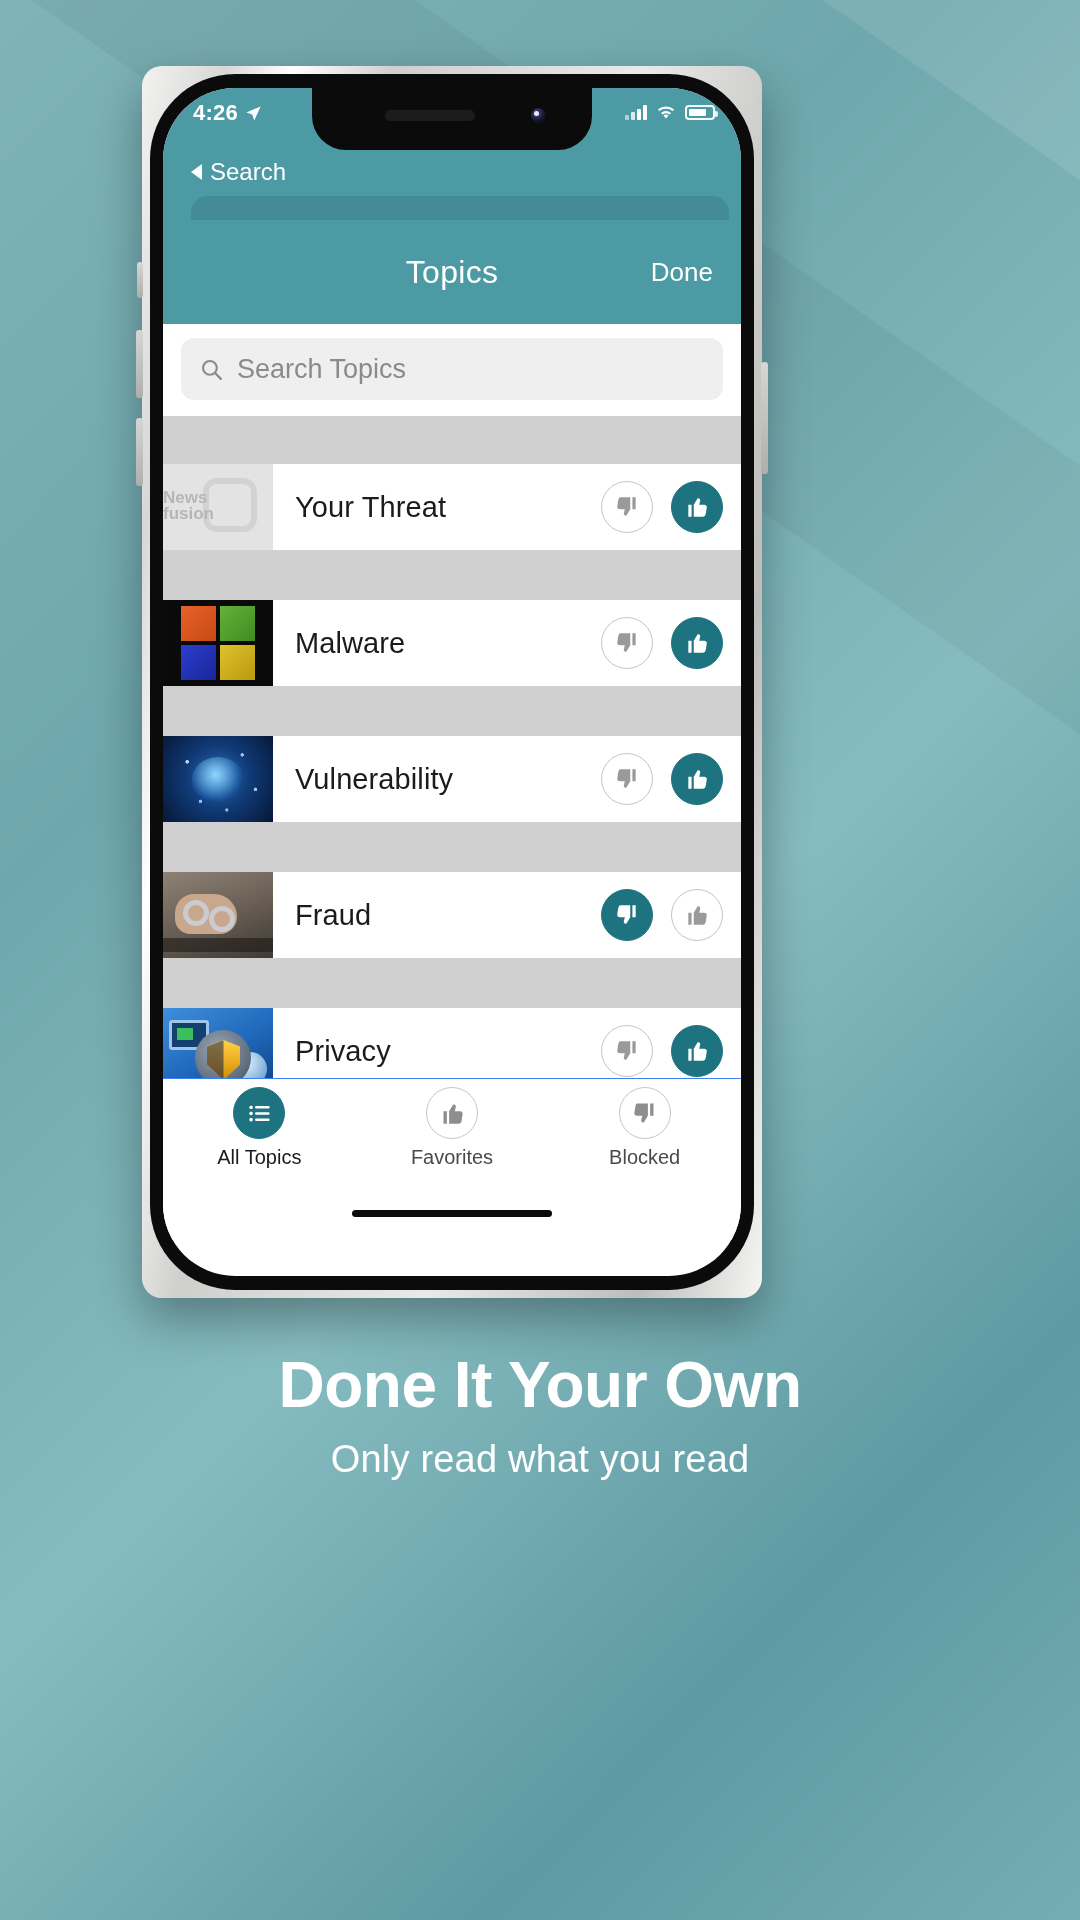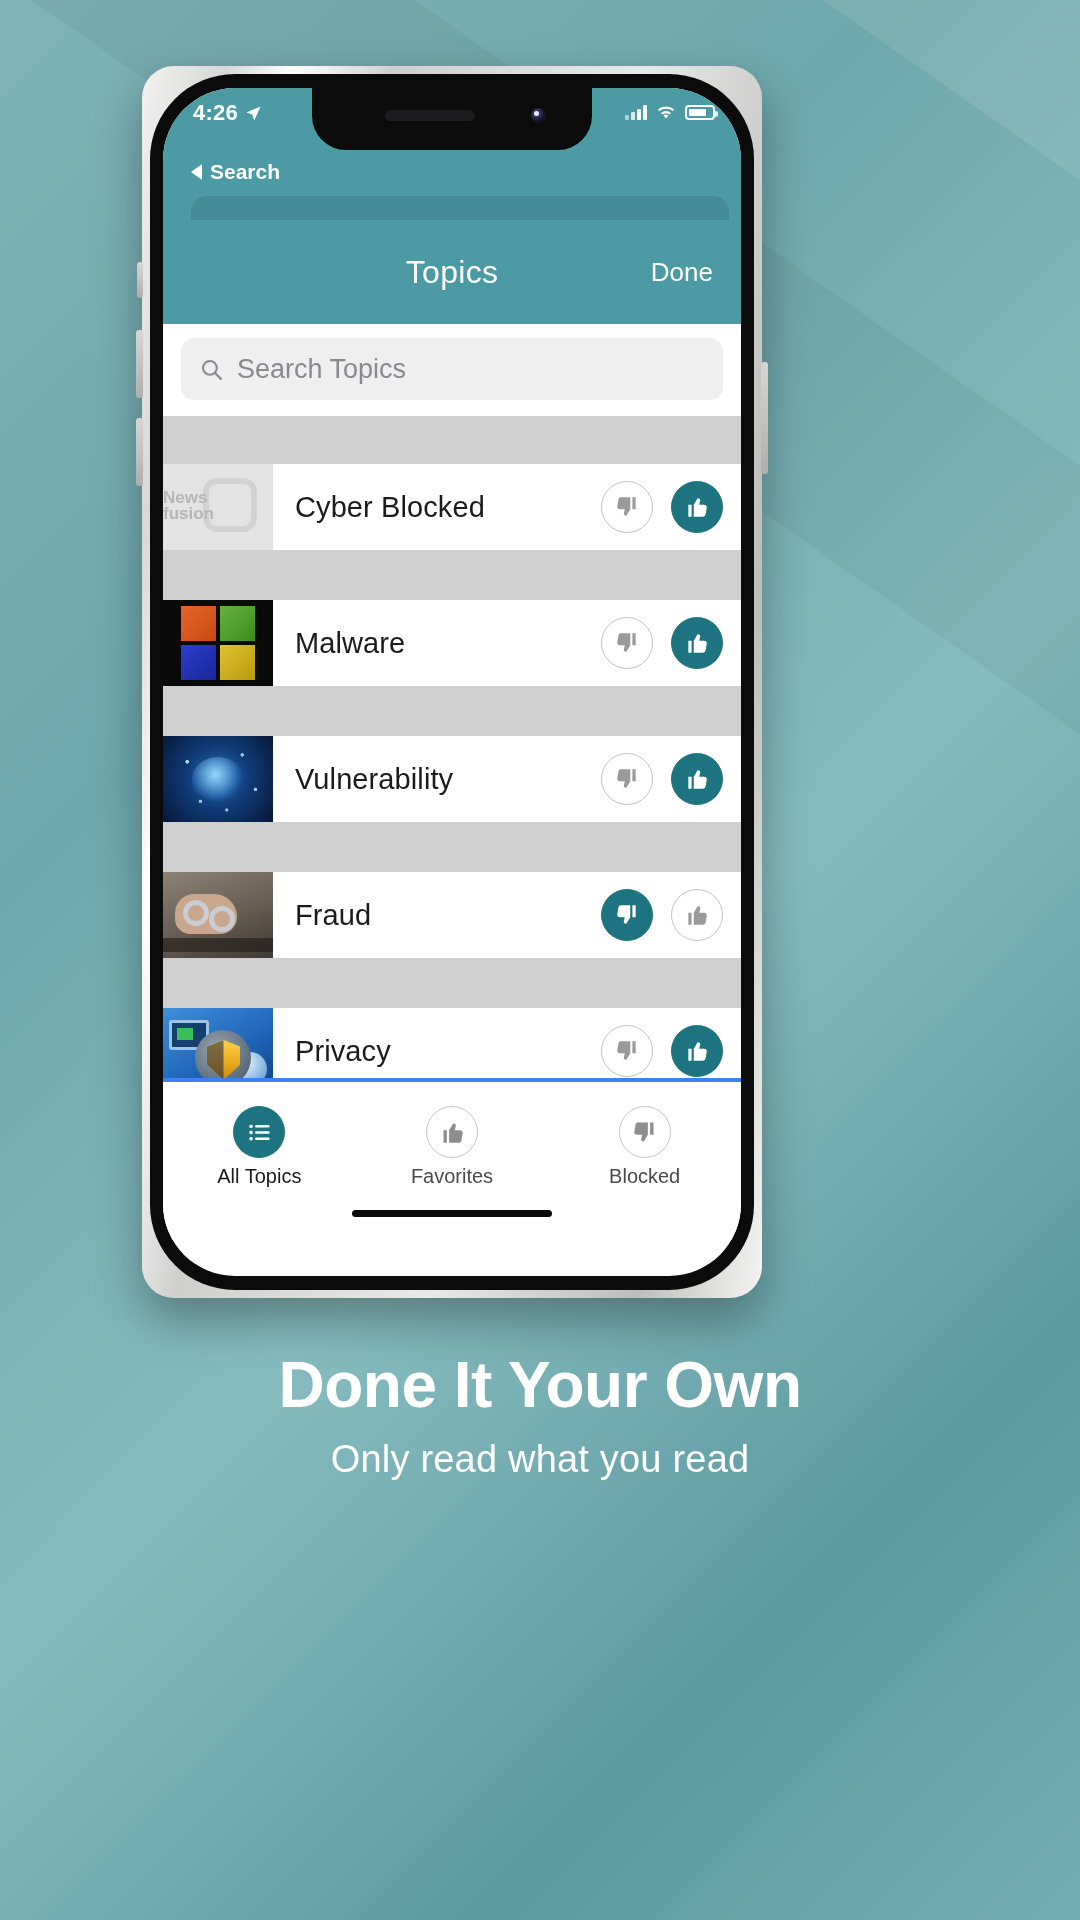--- a/index.html
+++ b/index.html
@@ -26,21 +26,21 @@
   .bg-b2 { left: 620px;  top: -750px; width: 250px; height: 3200px; background: rgba(255,255,255,0.17); }
   .bg-b3 { left: 940px;  top: -980px; width: 180px; height: 3200px; background: rgba(255,255,255,0.28); }
   .bg-b4 { left: -140px; top: -120px; width: 220px; height: 3200px; background: rgba(0,0,0,0.045); }
   .bg-b6 { left: 470px;  top: -640px; width: 90px;  height: 3200px; background: rgba(0,0,0,0.04); }
 
   
   .phone {
     position: absolute;
     left: 142px; top: 66px;
     width: 620px; height: 1232px;
-    border-radius: 32px;
+    border-radius: 20px;
     background: linear-gradient(100deg,#f2f2f0 0%,#d7d7d5 10%,#ffffff 18%,#cfcfcd 30%,#e9e9e7 60%,#bdbdbb 85%,#f5f5f3 100%);
     padding: 8px;
     box-shadow: 0 22px 48px rgba(0,0,0,0.33);
   }
   .phone-body {
     width: 100%; height: 100%;
     border-radius: 85px;
     background: #0b0b0c;
     padding: 14px 13px;
     position: relative;
@@ -136,21 +136,21 @@
     display: flex; align-items: center;
     position: relative; z-index: 6;
   }
   .backbar .tri {
     width: 0; height: 0;
     border-top: 8px solid transparent;
     border-bottom: 8px solid transparent;
     border-right: 11px solid #ffffff;
     margin-right: 8px;
   }
-  .backbar span { color: #fff; font-size: 21px; font-weight: bold; }
+  .backbar span { color: #fff; font-size: 24px; font-weight: normal; }
 
   
   .sheet-wrap {
     position: relative;
     background: #4b9aa4;
     height: 30px;
   }
   .sheet-behind {
     position: absolute;
     left: 28px; right: 12px; top: 6px;
@@ -291,24 +291,24 @@
   .art-privacy .screenbox i { position:absolute; left:5px; top:5px; width:16px; height:12px; background:#3bbf5a; display:block; }
   .art-privacy .globe { position:absolute; right:6px; bottom:8px; width:34px; height:34px; border-radius:50%; background: radial-gradient(circle at 35% 32%, #eaf4ff, #8bb8e0 60%, #4a83bb 100%); }
   .art-privacy .disc { position:absolute; left:32px; top:22px; width:56px; height:56px; border-radius:50%; background: radial-gradient(circle at 40% 35%, #9aa7b4, #5c6b7a 70%, #3b4855 100%); }
   .art-privacy .shield { position:absolute; left:44px; top:32px; width:33px; height:40px; background: linear-gradient(180deg,#ffd24a 0%,#e8a81c 60%,#c98a08 100%); clip-path: polygon(50% 0, 100% 16%, 100% 62%, 50% 100%, 0 62%, 0 16%); }
   .art-privacy .shield::after { content:""; position:absolute; left:0; top:0; width:50%; height:100%; background: rgba(20,30,70,.55); clip-path: polygon(0 16%, 100% 0, 100% 100%, 0 62%); }
 
   
   .tabbar {
     background: #ffffff;
     height: 108px;
-    border-top: 4px solid #3b82f6;
+    border-top: 1px solid #3b82f6;
     display: flex;
     align-items: flex-start;
-    padding-top: 24px;
+    padding-top: 8px;
   }
   .tab {
     flex: 1 1 0;
     display: flex; flex-direction: column;
     align-items: center; gap: 7px;
   }
   .tab .circle {
     width: 52px; height: 52px; border-radius: 50%;
     display: flex; align-items: center; justify-content: center;
   }
@@ -422,21 +422,21 @@
           <div class="row">
             <div class="thumb">
               <div class="art-placeholder">
                 <div class="pbox"></div>
                 <div class="plogo">
                   <em>News</em>
                   <em>fusion</em>
                 </div>
               </div>
             </div>
-            <div class="row-title">Cyber Blocked</div>
+            <div class="row-title">Your Threat</div>
             <div class="actions">
               <div class="tbtn off">
                 <svg viewBox="0 0 24 24">
                     <path d="M15 3H6.5A2.5 2.5 0 0 0 4 5.3l-1 6A2.5 2.5 0 0 0 5.5 14H10l-.9 3.6A2 2 0 0 0 11 20h.4l3.6-6V3zM17 3h3v11h-3V3z"></path>
                   </svg>
               </div>
               <div class="tbtn on">
                 <svg viewBox="0 0 24 24">
                     <path d="M9 21h8.5a2.5 2.5 0 0 0 2.5-2.3l1-6A2.5 2.5 0 0 0 18.5 10H14l.9-3.6A2 2 0 0 0 13 4h-.4L9 10v11zM7 10H4v11h3V10z"></path>
                   </svg>

